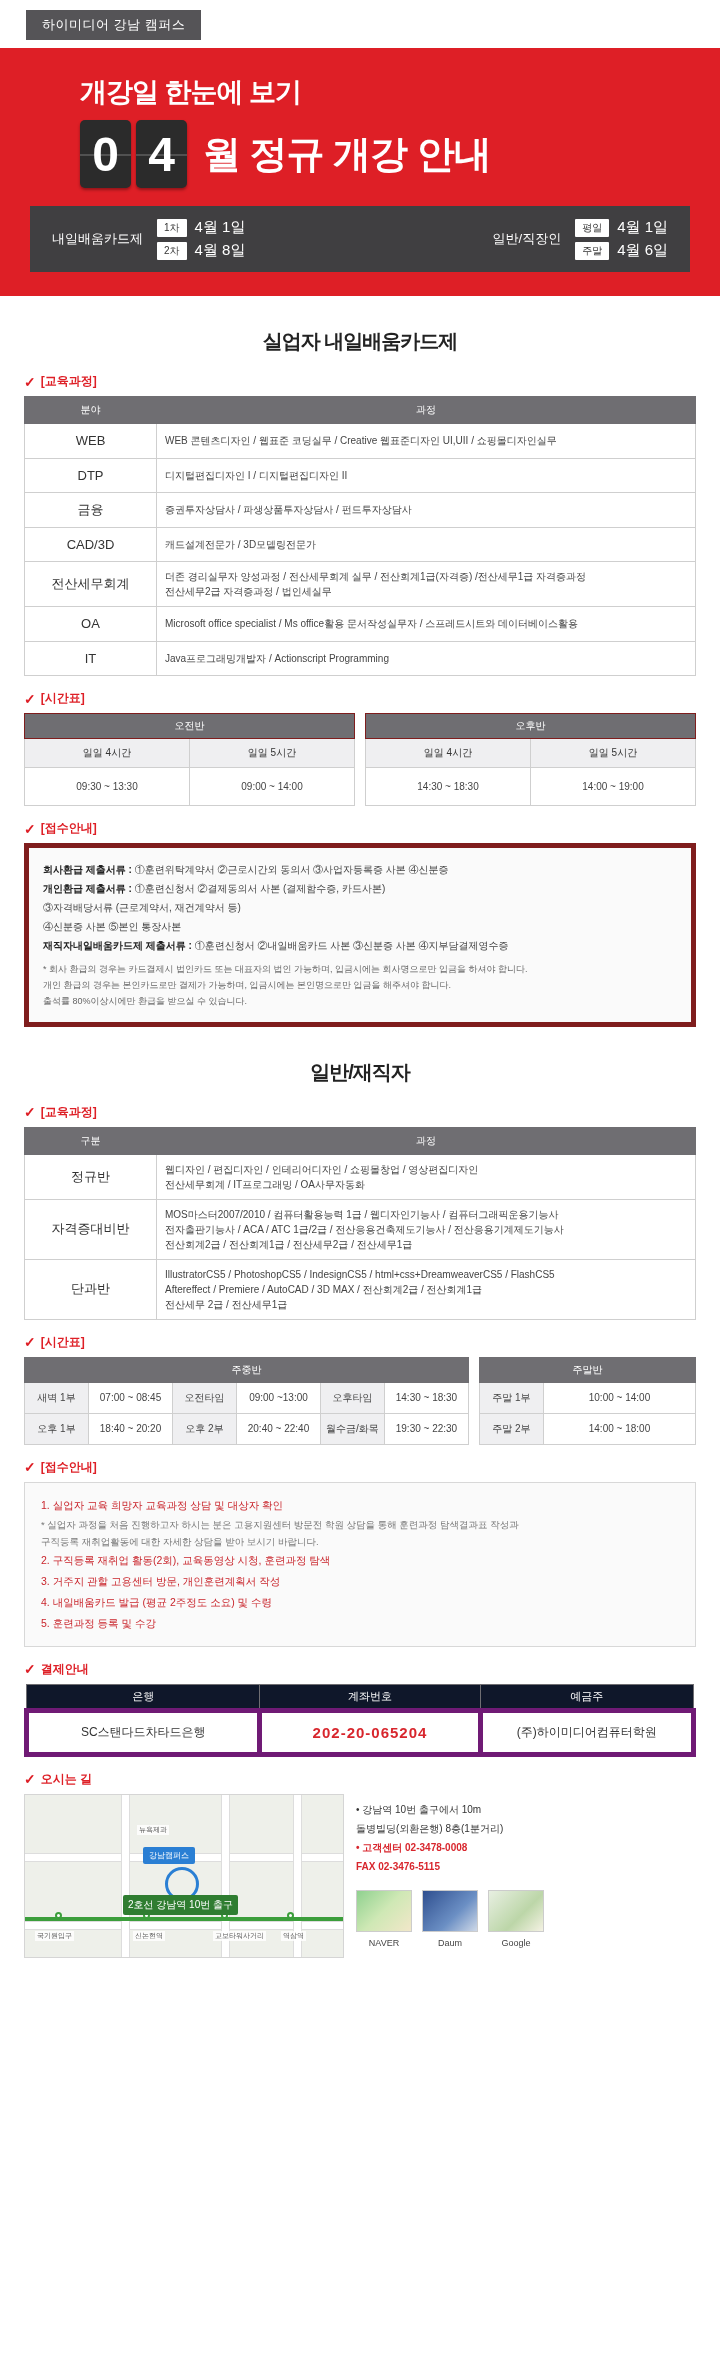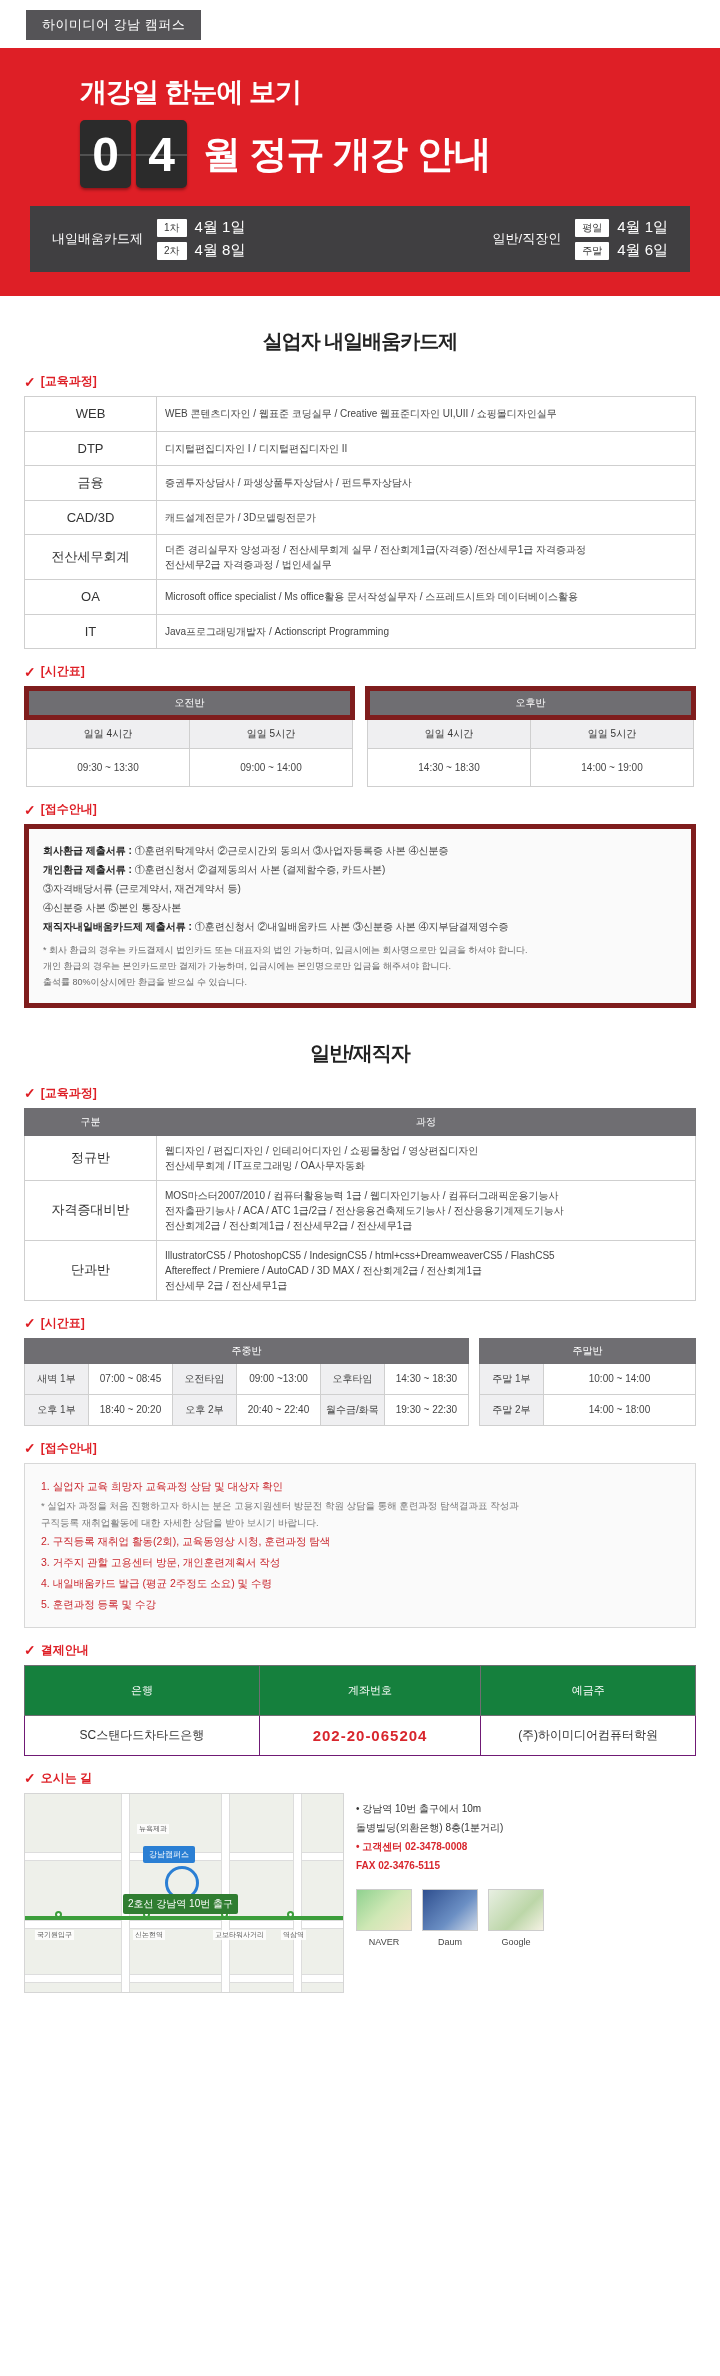--- a/index.html
+++ b/index.html
@@ -168,21 +168,21 @@
   table.time {
     width: 100%;
     border-collapse: collapse;
     font-size: 10px;
   }
   table.time th.head {
     background: #6f6e72;
     color: #fff;
     font-weight: normal;
     padding: 5px;
-    border: 5px solid #7f1d1d;
+    border: 1px solid #7f1d1d;
   }
   table.time th.sub {
     background: #efeff1;
     color: #333;
     font-weight: normal;
     padding: 7px 4px;
     border: 1px solid #cfcfcf;
     font-size: 10px;
   }
   table.time td {
@@ -221,32 +221,32 @@
     padding: 12px 16px;
     font-size: 10.5px;
     line-height: 2.0;
     color: #c9252c;
   }
   .notice-red .gray { color: #777; font-size: 9.5px; line-height: 1.8; display:block; }
 
   
   table.pay { width: 100%; border-collapse: collapse; font-size: 12px; }
   table.pay th {
-    background: #15803d; color: #fff; font-weight: normal;
-    padding: 17px; border: 1px solid #6f6e72; font-size: 11px;
+    background: #0f172a; color: #fff; font-weight: normal;
+    padding: 4px; border: 1px solid #6f6e72; font-size: 11px;
   }
   table.pay td {
-    border: 1px solid #701a75; padding: 11px 4px; text-align: center; color: #333;
+    border: 5px solid #701a75; padding: 11px 4px; text-align: center; color: #333;
   }
   table.pay td.acct { color: #d8262d; font-weight: bold; font-size: 15px; letter-spacing: 1px; }
 
   
   .map-row { display: flex; gap: 12px; margin-top: 6px; }
   .map {
-    width: 320px; height: 200px;
+    width: 320px; height: 164px;
     background: #eef0ea;
     position: relative;
     border: 1px solid #d5d5d5;
     overflow: hidden;
     font-size: 7px;
     color: #555;
   }
   .road-h {
     position: absolute; left: 0; right: 0; height: 9px;
     background: #ffffff; border-top: 1px solid #ddd; border-bottom: 1px solid #ddd;
@@ -347,20 +347,24 @@
   <div class="section">
     <h2 class="sec-title">실업자 내일배움카드제</h2>
 
     <div class="subhead">
       <span class="check">✓</span>
       <span class="txt">[교육과정]</span>
     </div>
 
     <table class="grid">
       <tbody>
+          <tr>
+        <th style="width:132px">분야</th>
+        <th>과정</th>
+      </tr>
       <tr>
         <td class="cat">WEB</td>
         <td>WEB 콘텐츠디자인 / 웹표준 코딩실무 / Creative 웹표준디자인 UI,UII / 쇼핑몰디자인실무</td>
       </tr>
       <tr>
         <td class="cat">DTP</td>
         <td>디지털편집디자인 I / 디지털편집디자인 II</td>
       </tr>
       <tr>
         <td class="cat">금융</td>

